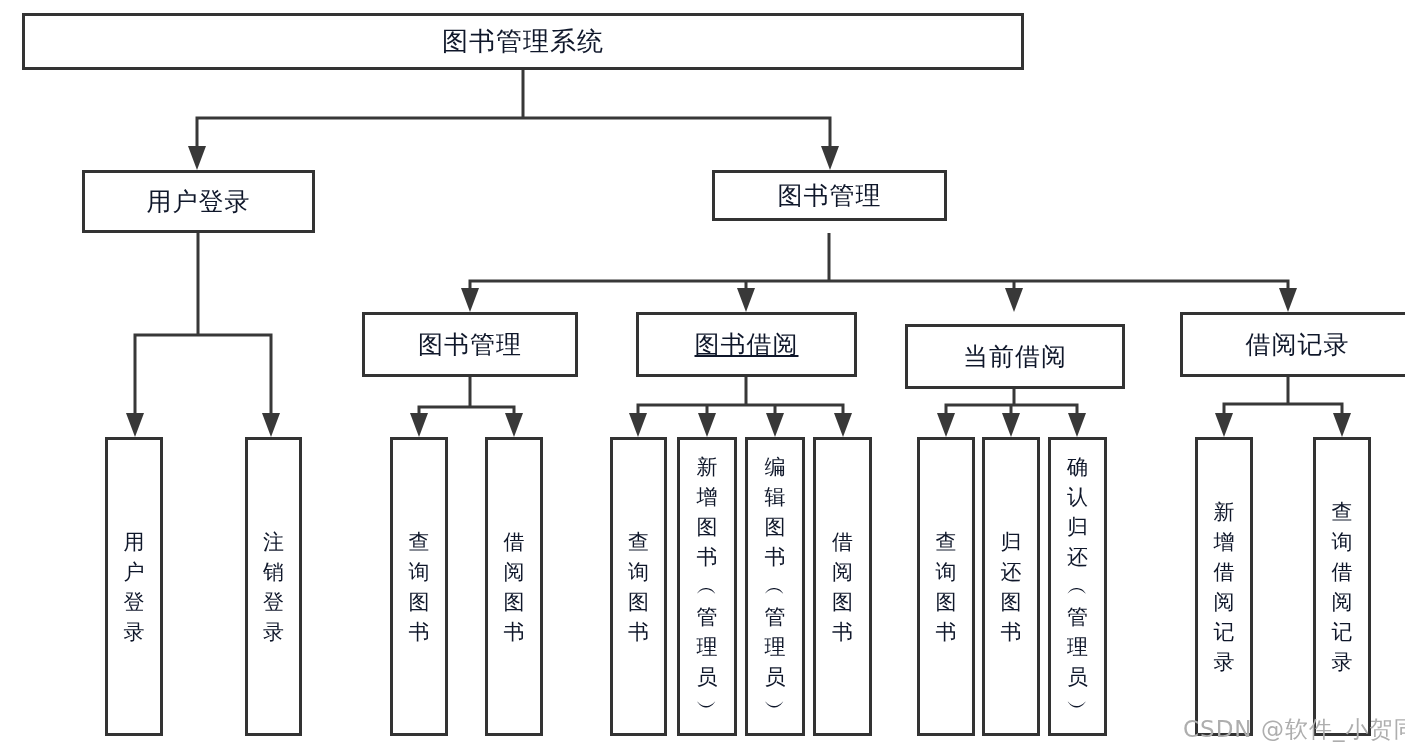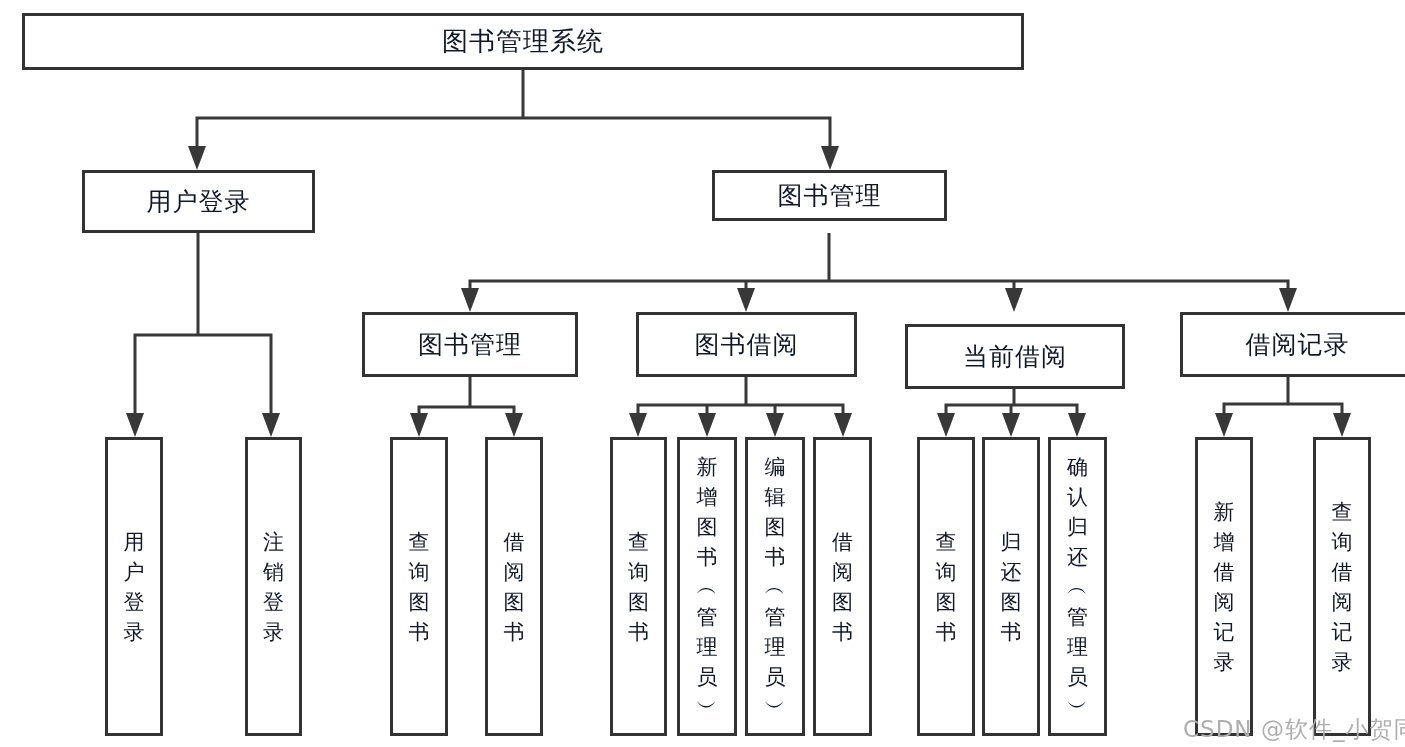--- a/index.html
+++ b/index.html
@@ -95,21 +95,21 @@
       <polygon points="1333,413 1351,413 1342,437"></polygon>
     </g>
   </svg>
 
   <div class="box rootbox" style="left:22px;top:13px;width:1002px;height:57px;">图书管理系统</div>
 
   <div class="box hbox" style="left:82px;top:170px;width:233px;height:63px;text-align:center;">用户登录</div>
   <div class="box hbox" style="left:712px;top:170px;width:235px;height:51px;">图书管理</div>
 
   <div class="box hbox" style="left:362px;top:312px;width:216px;height:65px;">图书管理</div>
-  <div class="box hbox" style="left:636px;top:312px;width:221px;height:65px;">图书借阅</div>
+  <div class="box hbox" style="left:636px;top:312px;width:221px;height:65px;text-decoration:underline;">图书借阅</div>
   <div class="box hbox" style="left:905px;top:324px;width:220px;height:65px;">当前借阅</div>
   <div class="box hbox" style="left:1180px;top:312px;width:235px;height:65px;">借阅记录</div>
 
   <div class="box leaf" style="left:105px;top:437px;width:58px;height:299px;">
       <span>用</span>
       <span>户</span>
       <span>登</span>
       <span>录</span>
     </div>
   <div class="box leaf" style="left:245px;top:437px;width:57px;height:299px;">

